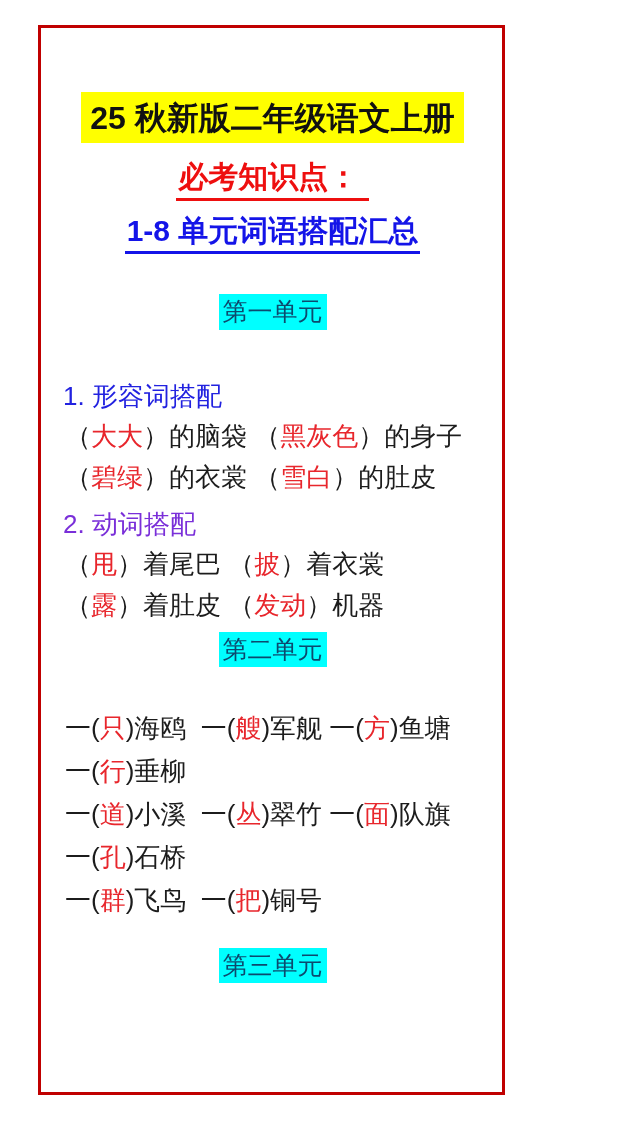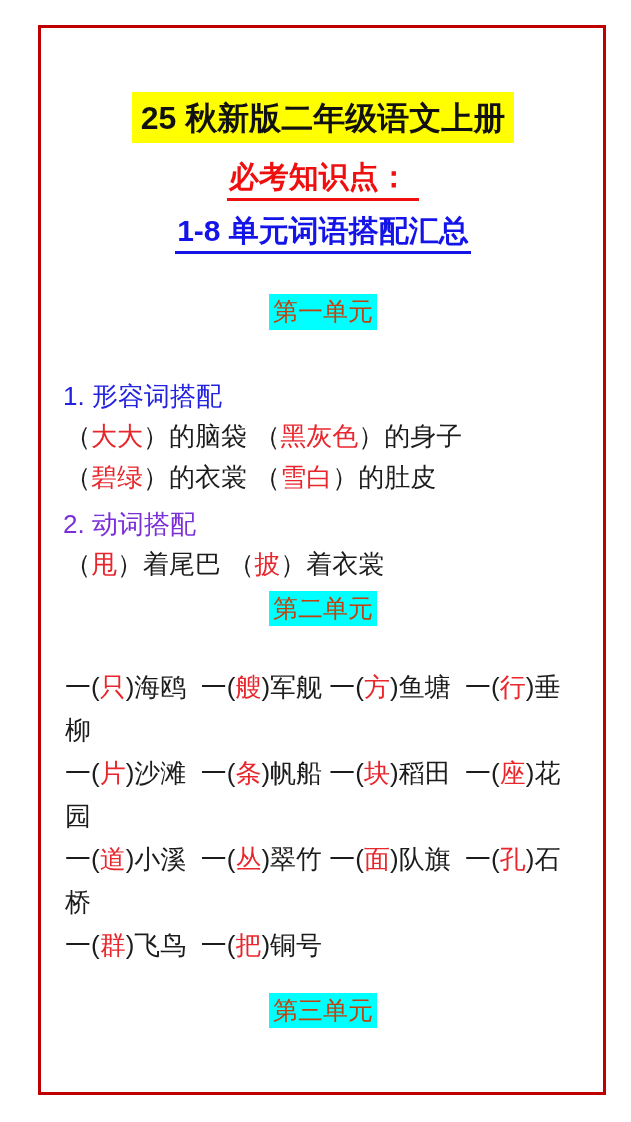--- a/index.html
+++ b/index.html
@@ -13,21 +13,21 @@
     height: 1122px;
     background: #ffffff;
     position: relative;
     overflow: hidden;
   }
   .page {
     box-sizing: border-box;
     position: absolute;
     left: 38px;
     top: 25px;
-    width: 568px;
+    width: 467px;
     height: 1070px;
     border: 3px solid var(--border, #c00000);
     background: #ffffff;
     padding: 64px 20px 0 22px;
   }
   .title-wrap { text-align: center; }
   .doc-title {
     display: inline-block;
     background: var(--highlight-yellow, #ffff00);
     color: #111111;
@@ -56,21 +56,21 @@
     font-size: 30px;
     line-height: 1.25;
     border-bottom: 3px solid var(--blue-strong, #1414e8);
     padding: 0 2px 2px;
     white-space: pre;
   }
   .heading-wrap { text-align: center; }
   .unit-heading {
     display: inline-block;
     background: var(--highlight-cyan, #00ffff);
-    color: #c2410c;
+    color: #0c4a6e;
     font-size: 25px;
     line-height: 1.25;
     padding: 2px 4px;
   }
   .group-label {
     font-size: 26px;
     line-height: 40px;
     font-weight: normal;
   }
   .label-blue   { color: var(--blue-label, #2222e0); }
@@ -113,25 +113,25 @@
     </div>
 
     <div id="sections">
         <section class="unit-section unit-1">
           <div class="heading-wrap"><span class="unit-heading">第一单元</span></div>
           <div class="group-label label-blue">1. 形容词搭配</div>
           <div class="text-line"><span class="seg-k">（</span><span class="seg-r">大大</span><span class="seg-k">）的脑袋 （</span><span class="seg-r">黑灰色</span><span class="seg-k">）的身子</span></div>
           <div class="text-line"><span class="seg-k">（</span><span class="seg-r">碧绿</span><span class="seg-k">）的衣裳 （</span><span class="seg-r">雪白</span><span class="seg-k">）的肚皮</span></div>
           <div class="group-label label-purple">2. 动词搭配</div>
           <div class="text-line"><span class="seg-k">（</span><span class="seg-r">甩</span><span class="seg-k">）着尾巴 （</span><span class="seg-r">披</span><span class="seg-k">）着衣裳</span></div>
+          <div class="text-line"><span class="seg-k">（</span><span class="seg-r">露</span><span class="seg-k">）着肚皮 （</span><span class="seg-r">发动</span><span class="seg-k">）机器</span></div>
         </section>
         <section class="unit-section unit-2">
           <div class="heading-wrap"><span class="unit-heading">第二单元</span></div>
           <div class="text-line"><span class="seg-k">一(</span><span class="seg-r">只</span><span class="seg-k">)海鸥  一(</span><span class="seg-r">艘</span><span class="seg-k">)军舰 一(</span><span class="seg-r">方</span><span class="seg-k">)鱼塘  一(</span><span class="seg-r">行</span><span class="seg-k">)垂柳</span></div>
-          <div class="text-line"><span class="seg-k">一(</span><span class="seg-r">片</span><span class="seg-k">)沙滩  一(</span><span class="seg-r">条</span><span class="seg-k">)帆船 一(</span><span class="seg-r">块</span><span class="seg-k">)稻田  一(</span><span class="seg-r">座</span><span class="seg-k">)花园</span></div>
           <div class="text-line"><span class="seg-k">一(</span><span class="seg-r">道</span><span class="seg-k">)小溪  一(</span><span class="seg-r">丛</span><span class="seg-k">)翠竹 一(</span><span class="seg-r">面</span><span class="seg-k">)队旗  一(</span><span class="seg-r">孔</span><span class="seg-k">)石桥</span></div>
           <div class="text-line"><span class="seg-k">一(</span><span class="seg-r">群</span><span class="seg-k">)飞鸟  一(</span><span class="seg-r">把</span><span class="seg-k">)铜号</span></div>
         </section>
         <section class="unit-section unit-3">
           <div class="heading-wrap"><span class="unit-heading">第三单元</span></div>
         </section>
       </div>
 
   </div>
 </div>

